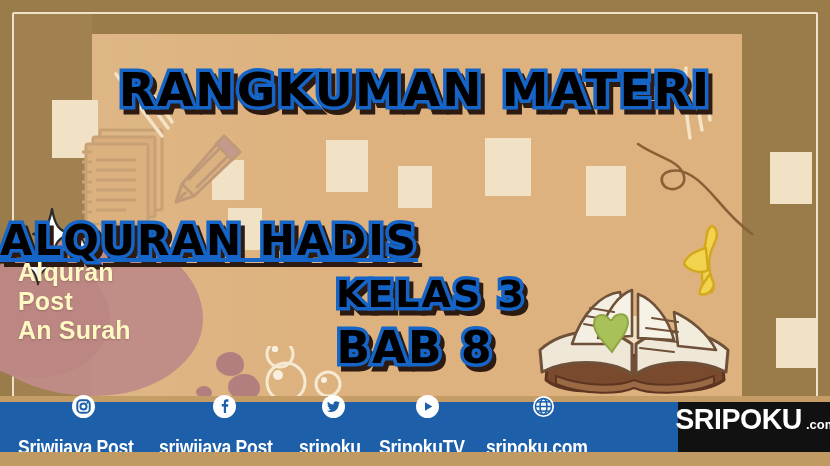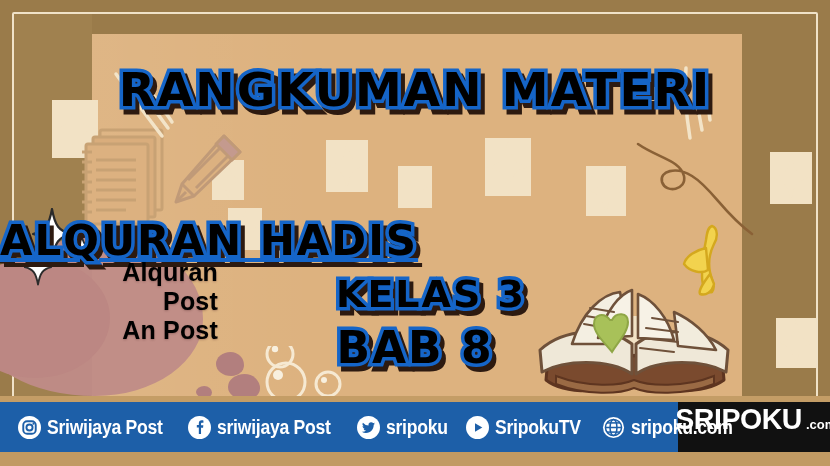--- a/index.html
+++ b/index.html
@@ -43,21 +43,21 @@
   }
   .rose-blob2{
     position:absolute;left:-40px;top:258px;width:150px;height:120px;
     background:#bc8783;border-radius:50%;
   }
   .splat{position:absolute;background:#b27f7e;border-radius:52% 48% 45% 55% / 50% 55% 45% 50%;}
 
   
   .left-text{
     position:absolute;left:18px;top:258px;width:200px;
-    text-align:right;color:#000000;
+    text-align:left;color:#fef9c3;
     font-weight:bold;font-size:25px;line-height:1.16;
     letter-spacing:.2px;
     text-shadow:0 1px 2px rgba(90,50,50,.35);
   }
   .left-text span{display:block;white-space:nowrap;}
 
   
   .headline{
     position:absolute;
     color:#000000;
@@ -89,21 +89,21 @@
 
   
   .footer{
     position:absolute;left:0;bottom:14px;width:830px;height:50px;
     background:#1d5fa8;display:flex;align-items:center;
   }
   .footer-items{
     display:flex;align-items:center;gap:10px;
     padding-left:18px;flex:1;min-width:0;
   }
-  .fitem{display:flex;align-items:center;gap:6px;}
+  .fitem{display:flex;align-items:center;gap:18px;flex-direction:column;}
   .fitem .flabel{
     color:#ffffff;font-weight:bold;font-size:20px;
     font-family:"Liberation Sans",sans-serif;
     letter-spacing:-.3px;white-space:nowrap;
     transform:scaleX(.88);transform-origin:left center;
   }
   .ficon{width:23px;height:23px;flex:0 0 auto;display:block;}
   .brand{
     width:152px;height:50px;background:#111111;
     display:flex;align-items:baseline;justify-content:center;
@@ -279,21 +279,21 @@
   </svg>
 
   <div class="headline title-main">RANGKUMAN MATERI</div>
   <div class="headline sub1">ALQURAN HADIS</div>
   <div class="headline sub2">KELAS 3</div>
   <div class="headline sub3">BAB 8</div>
 
   <div class="left-text">
     <span>Alquran</span>
     <span>Post</span>
-    <span>An Post</span>
+    <span>An Surah</span>
   </div>
 
   <div class="footer-strip-top"></div>
   <div class="footer">
     <div class="footer-items">
 
       <div class="fitem">
         <svg class="ficon" viewBox="0 0 24 24">
           <circle cx="12" cy="12" r="12" fill="#ffffff"></circle>
           <rect x="5.5" y="5.5" width="13" height="13" rx="4" fill="none" stroke="#1d5fa8" stroke-width="2"></rect>

